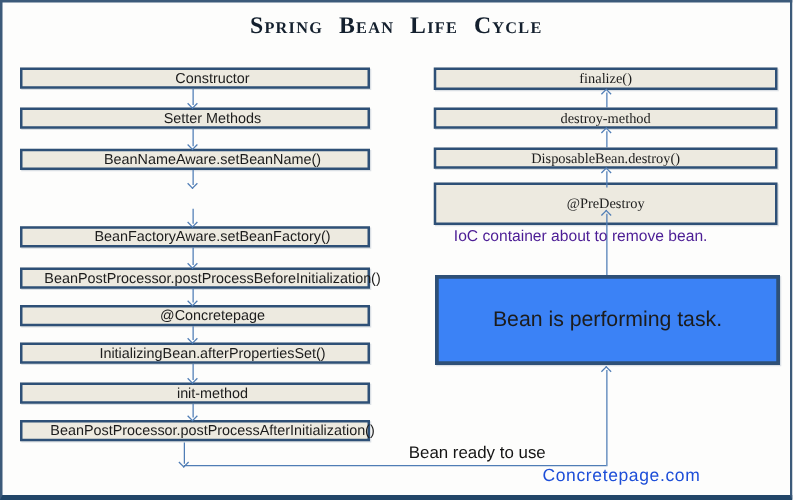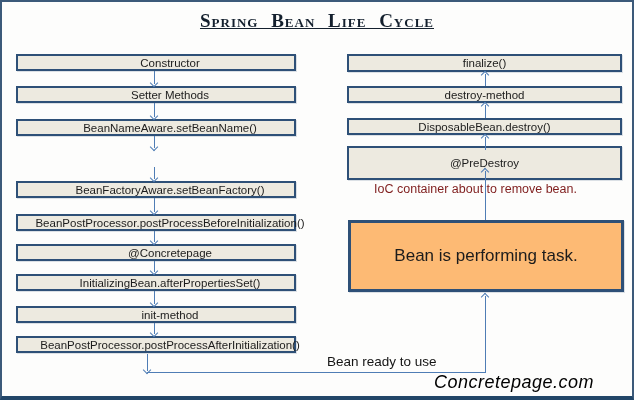--- a/index.html
+++ b/index.html
@@ -16,65 +16,64 @@
   .title{
     position:absolute;top:8px;left:0;width:100%;
     text-align:center;
     font-family:"Liberation Serif", serif;
     font-variant:small-caps;
     font-weight:bold;
     font-size:19px;
     letter-spacing:1px;
     word-spacing:7px;
     color:#14202e;
-    text-decoration:underline;
   }
   .box{
     position:absolute;
     box-sizing:border-box;
     border:2px solid #2e5077;
     background:#edeae0;
     color:#1c1c1c;
     font-size:11.5px;
     display:flex;align-items:center;justify-content:center;
     white-space:nowrap;
     box-shadow:1px 1px 0 rgba(120,140,160,0.25);
   }
   .box.lcol{left:14px;width:280px;height:17px;padding-left:28px;}
-  .box.rcol{left:345px;width:275px;}
+  .box.rcol{left:345px;width:275px;font-family:Liberation Serif, serif;}
   .bigbox{
     position:absolute;
     left:346px;top:218px;width:276px;height:72px;
     box-sizing:border-box;
     border:3px solid #2e5077;
-    background:#fdba74;
+    background:#3b82f6;
     color:#1c1c1c;
     font-size:17px;
     display:flex;align-items:center;justify-content:center;
     box-shadow:1px 1px 0 rgba(120,140,160,0.25);
   }
   .varrow{position:absolute;width:9px;}
   .varrow .stem{position:absolute;left:4px;width:1px;background:#4f7db5;}
   .varrow.down .stem{top:0;bottom:2px;}
   .varrow.up .stem{top:2px;bottom:0;}
   .varrow .head{position:absolute;left:1px;width:6px;height:6px;box-sizing:border-box;}
   .varrow.down .head{bottom:0;border-right:1.5px solid #4f7db5;border-bottom:1.5px solid #4f7db5;transform:rotate(45deg);}
   .varrow.up .head{top:0;border-left:1.5px solid #4f7db5;border-top:1.5px solid #4f7db5;transform:rotate(45deg);}
   .hline{position:absolute;height:1px;background:#4f7db5;}
   .label-ioc{
-    position:absolute;left:336px;top:180px;width:275px;
-    text-align:center;font-size:12.5px;color:#7f1d1d;
+    position:absolute;left:325px;top:180px;width:275px;
+    text-align:center;font-size:12.5px;color:#4c1d95;
   }
   .label-ready{
     position:absolute;left:325px;top:352px;
     font-size:13.5px;color:#141414;text-align:right;
   }
   .watermark{
     position:absolute;left:432px;top:370px;
-    font-size:18px;color:#000000;letter-spacing:0.5px;font-style:italic;
+    font-size:14px;color:#1d4ed8;letter-spacing:0.5px;
   }
 </style>
 </head>
 <body>
 
 <div class="frame">
 
   <div class="title">Spring Bean Life Cycle</div>
 
   <div class="box lcol" style="top:52px">Constructor</div>

